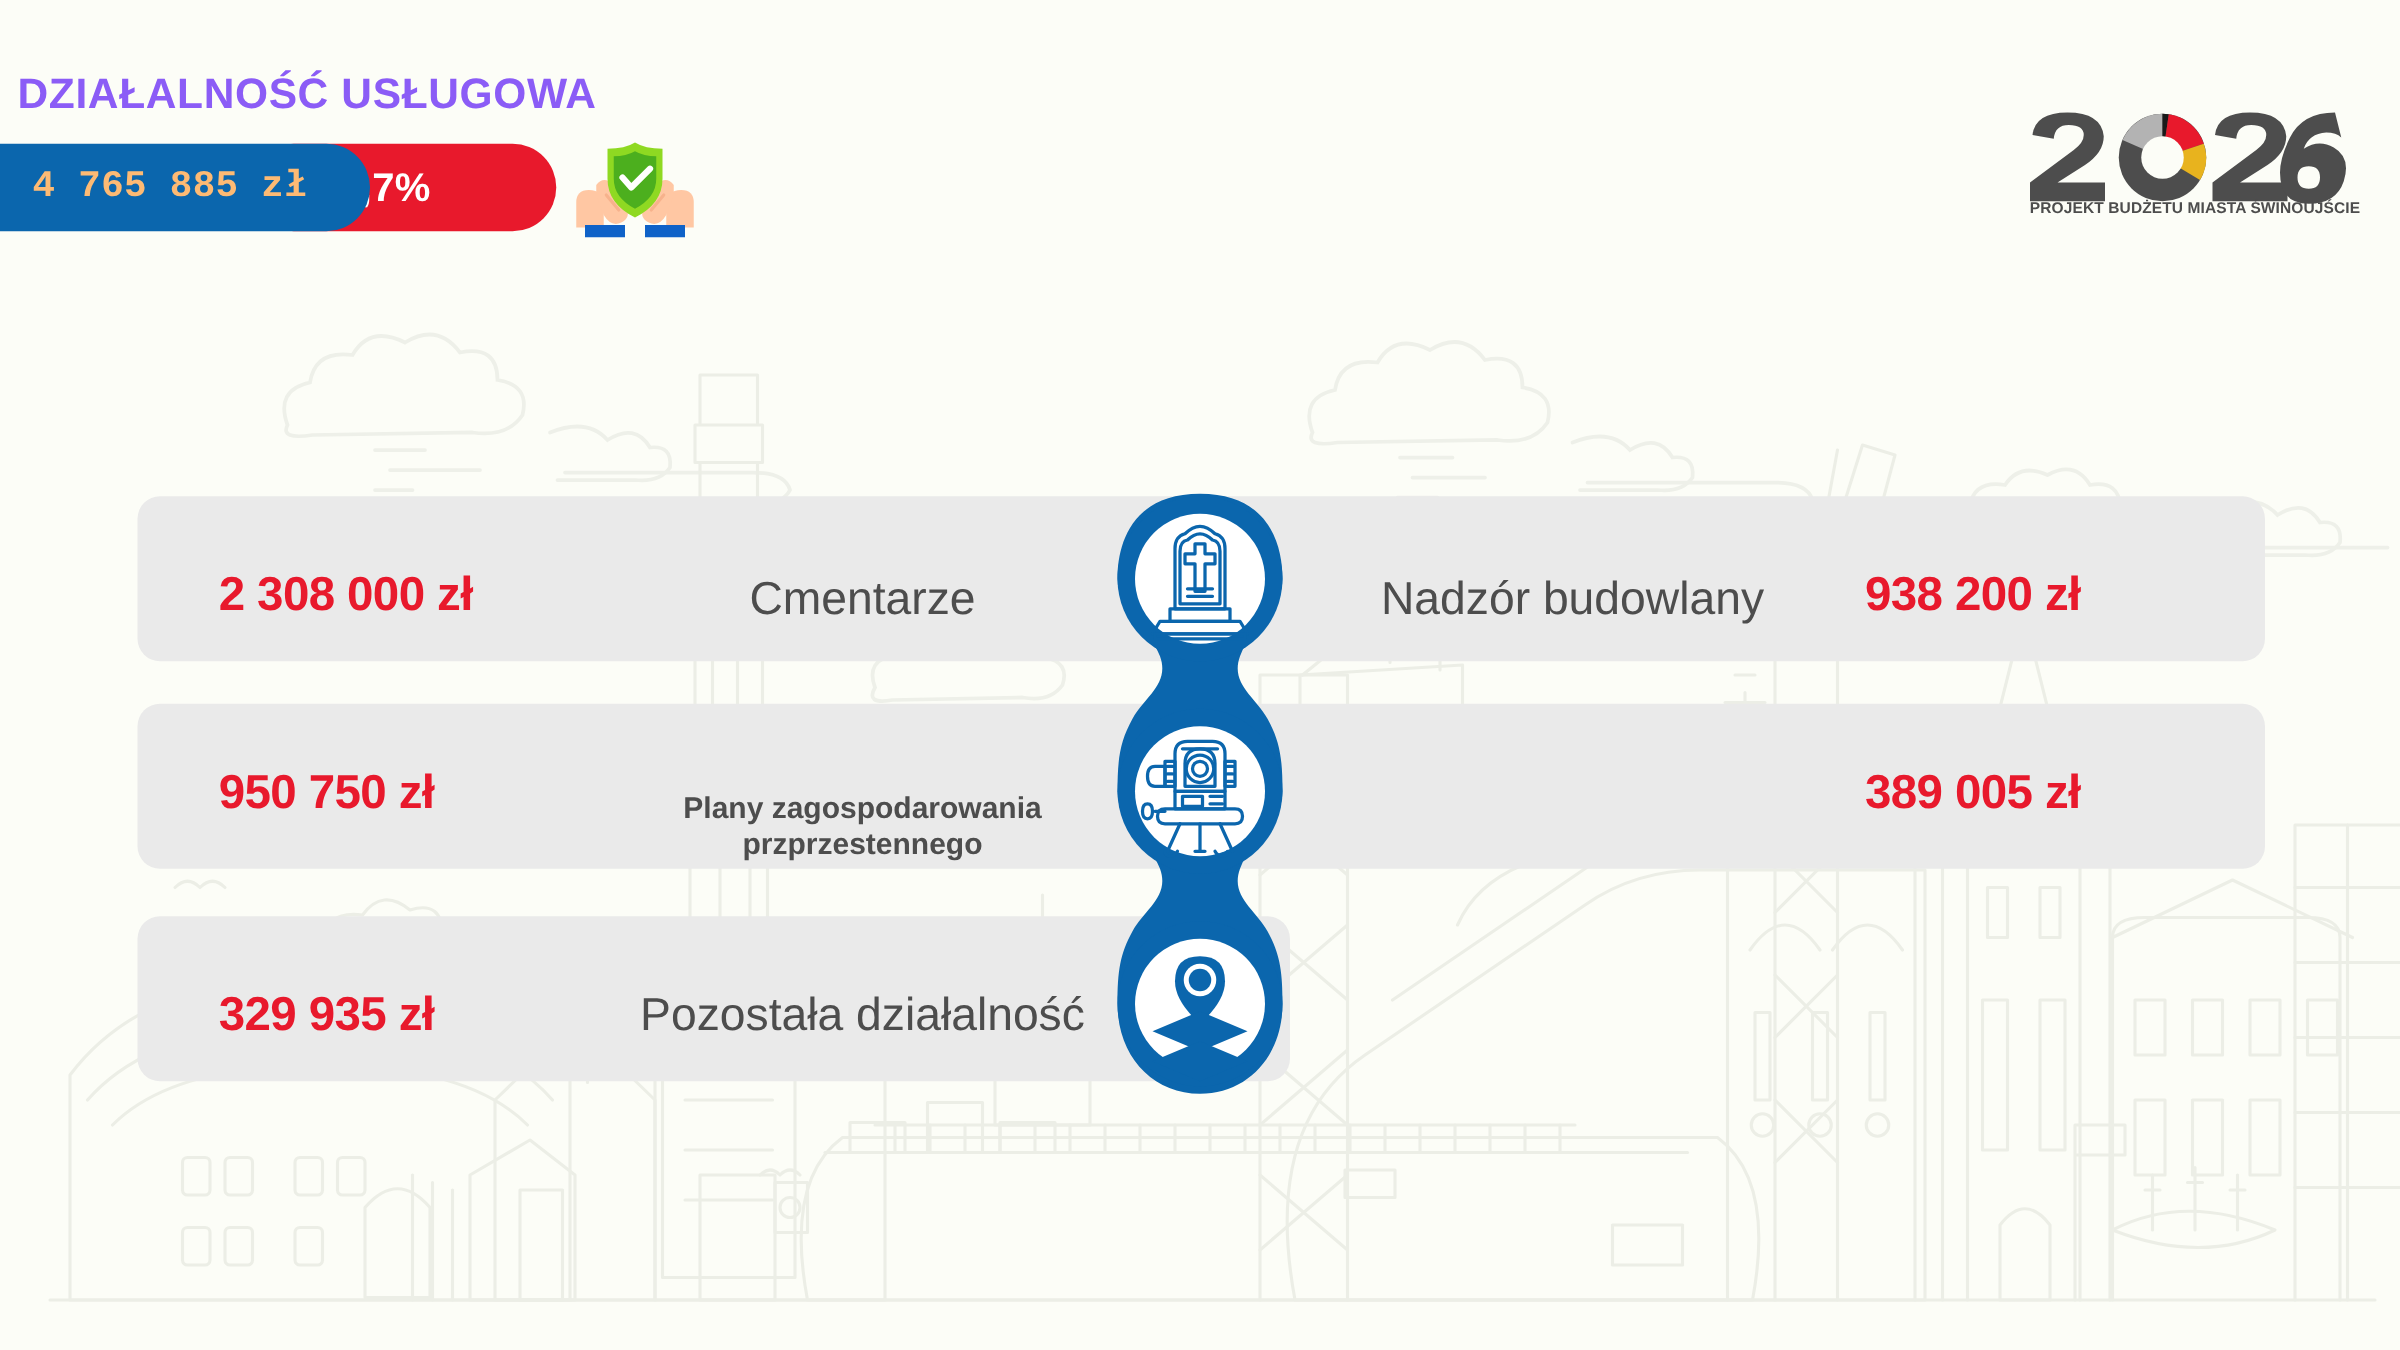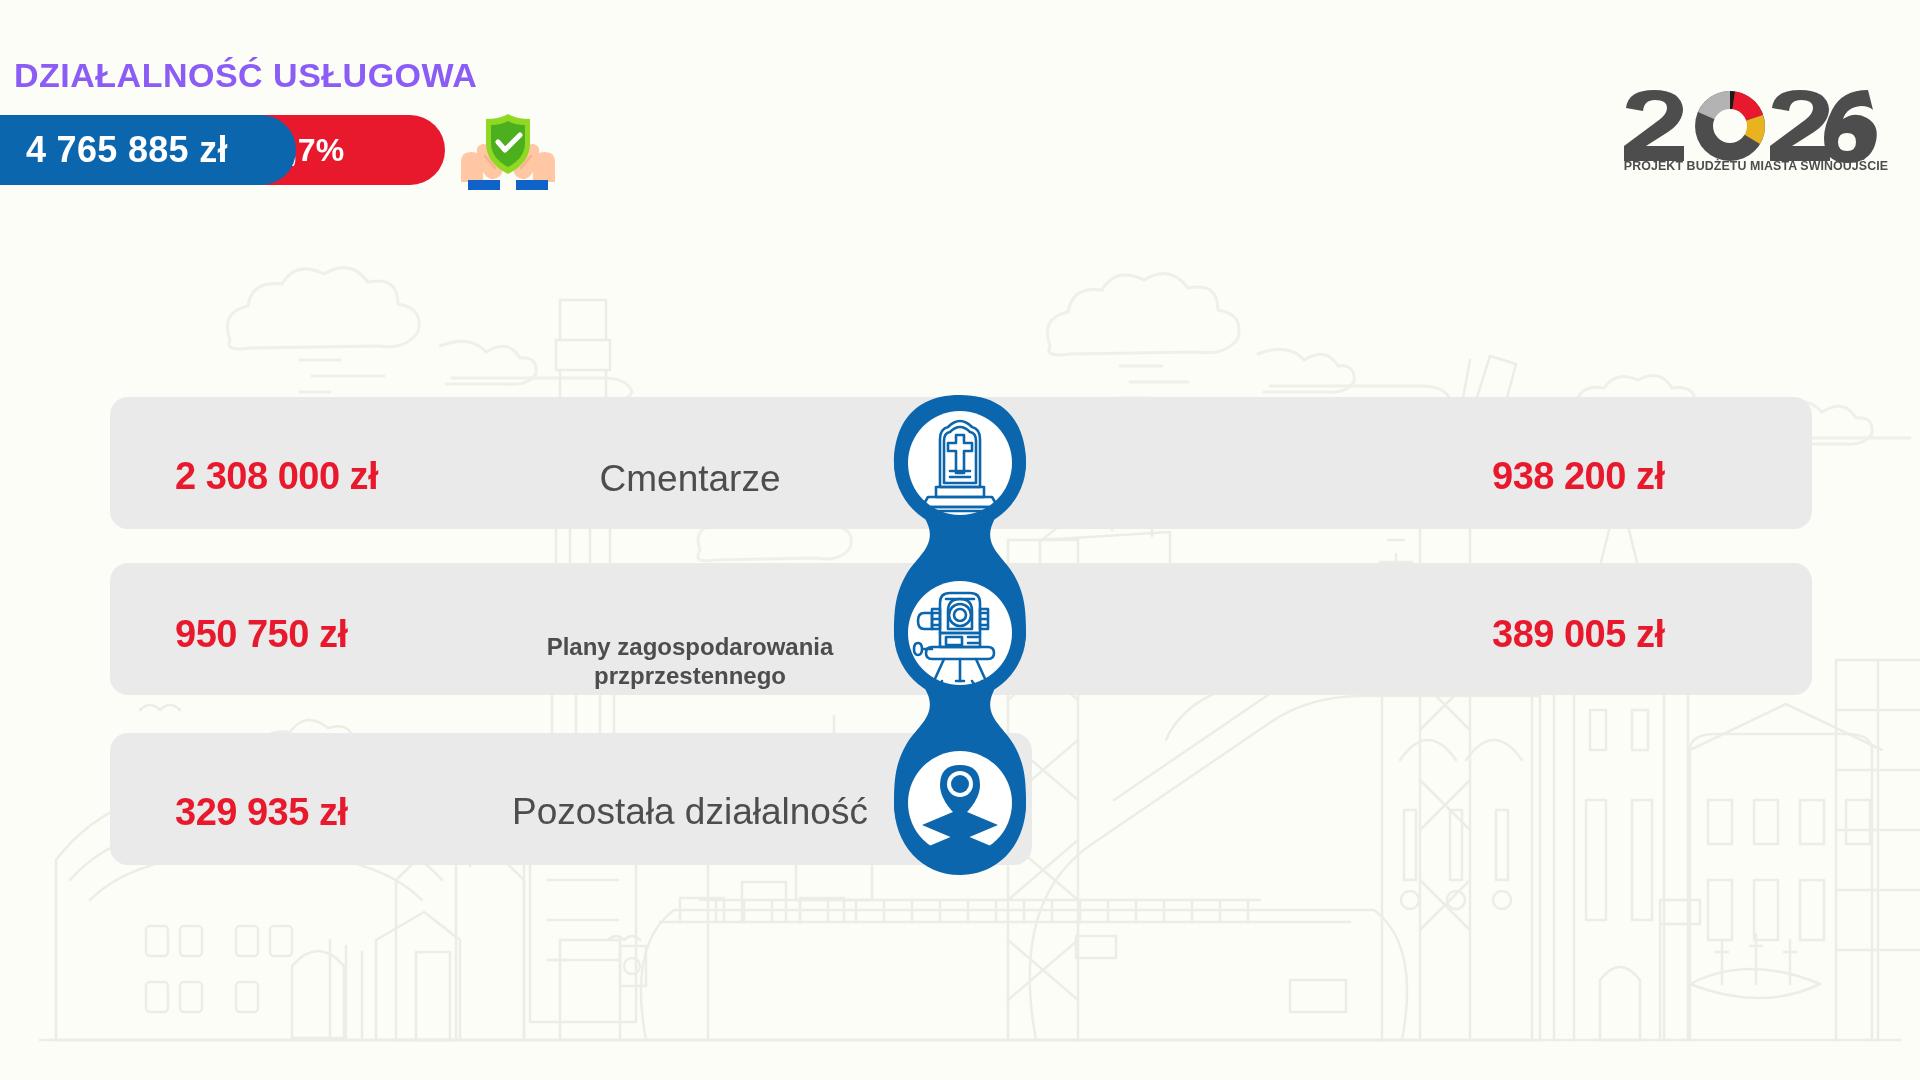--- a/index.html
+++ b/index.html
@@ -41,22 +41,23 @@
     color:#ffffff; font-size:32px; font-weight:bold; letter-spacing:0.3px;
   }
   .badge-blue {
     position:absolute; left:-36px; top:0;
     height:70px; width:332px;
     background:#0b66ad; border-radius:0 35px 35px 0;
     display:flex; align-items:center; justify-content:flex-start;
     padding-left:62px;
   }
   .badge-blue span {
-    color:#ffffff; font-size:36px; font-weight:bold; letter-spacing:0.3px;
+    color:#fdba74; font-size:30px; font-weight:bold; letter-spacing:0.3px;
     white-space:nowrap;
+    font-family:Liberation Mono, monospace;
   }
   .shield-icon { position:absolute; left:455px; top:112px; }
 
   
   .logo { position:absolute; right:28px; top:88px; z-index:5; }
 
   
   .rows { position:absolute; left:0; top:0; width:1920px; height:1080px; z-index:2; }
   .band {
     position:absolute;
@@ -285,20 +286,21 @@
   <text x="136" y="82" text-anchor="middle" font-family="Liberation Sans, sans-serif" font-size="12.4" font-weight="bold" letter-spacing="0.1" fill="#4d4d4d">PROJEKT BUDŻETU MIASTA ŚWINOUJŚCIE</text>
 </svg>
 
 <div class="rows">
   <div class="band r1"></div>
   <div class="band r2"></div>
   <div class="band r3"></div>
 
   <div class="amount a-left row1-y">2 308 000 zł</div>
   <div class="label l-left row1-ly">Cmentarze</div>
+  <div class="label l-right row1-ly">Nadzór budowlany</div>
   <div class="amount a-right row1-y">938 200 zł</div>
 
   <div class="amount a-left row2-a">950 750 zł</div>
   <div class="label bold l-left row2-l">Plany zagospodarowania
 przprzestennego</div>
   <div class="amount a-right row2-a">389 005 zł</div>
 
   <div class="amount a-left row3-a">329 935 zł</div>
   <div class="label l-left row3-l">Pozostała działalność</div>
 </div>

